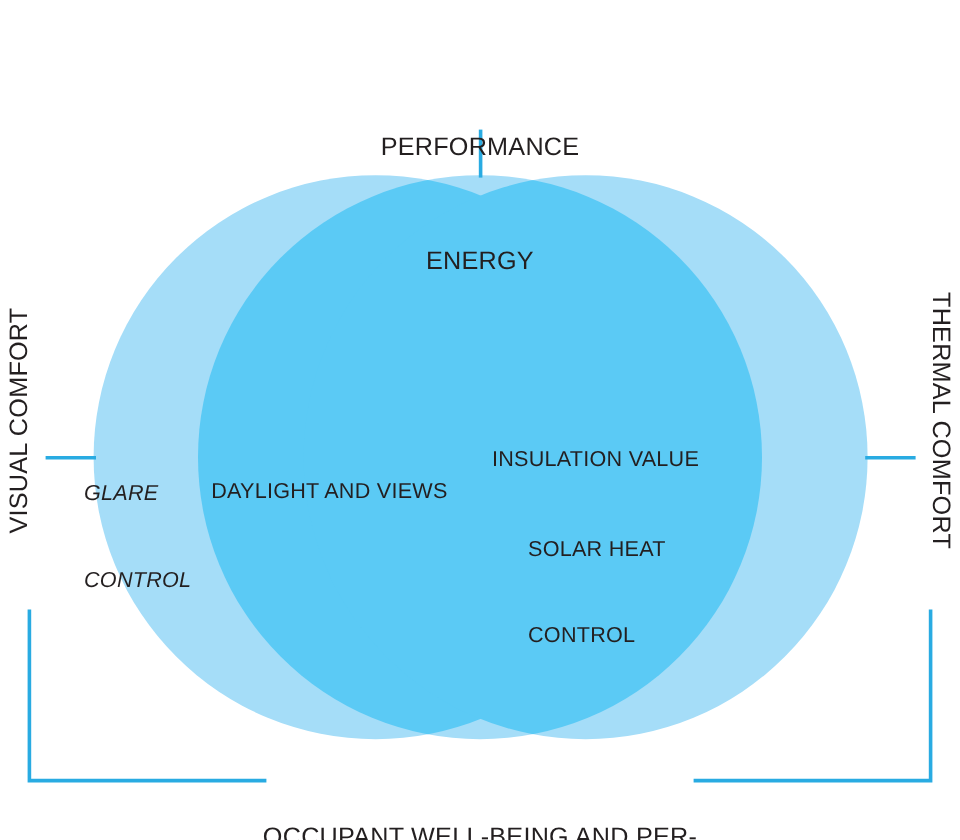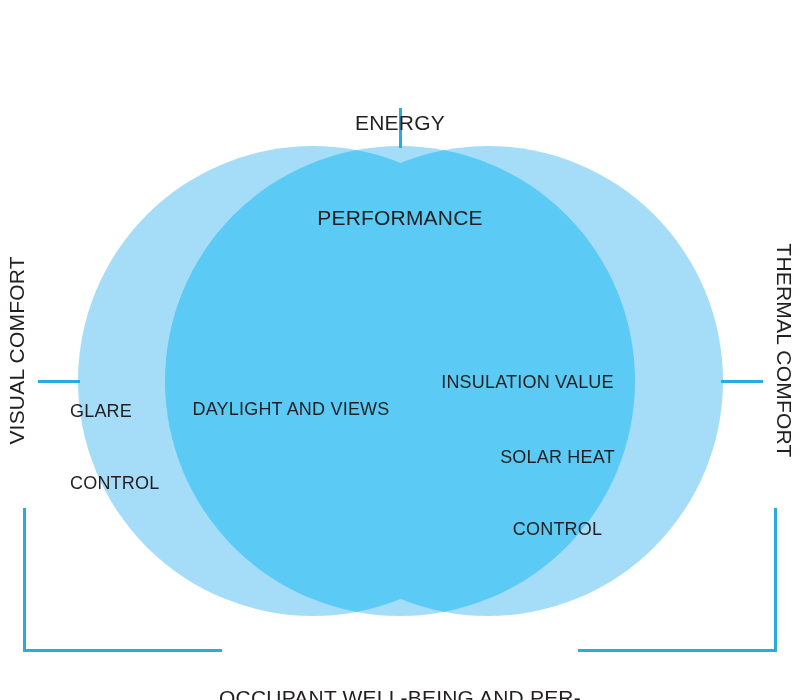--- a/index.html
+++ b/index.html
@@ -78,28 +78,28 @@
     left: 100px;
     top: 622px;
     width: 600px;
     text-align: center;
     font-size: 21px;
     line-height: 1.45;
   }
 
   .inner-label {
     font-size: 18px;
-    text-align: center;
   }
   #label-glare-control {
     left: 70px;
     top: 350px;
     width: 120px;
     text-align: left;
     line-height: 1.35;
+    font-style: italic;
   }
   #label-daylight-views {
     left: 176px;
     top: 352px;
     width: 230px;
   }
   #label-insulation-value {
     left: 410px;
     top: 325px;
     width: 235px;
@@ -154,22 +154,22 @@
       <line x1="721" y1="381.5" x2="763" y2="381.5"></line>
     </g>
 
     <g stroke="#29abe2" stroke-width="3" fill="none">
       <path d="M 24.5 508 L 24.5 650.5 L 222 650.5"></path>
       <path d="M 775.5 508 L 775.5 650.5 L 578 650.5"></path>
     </g>
   </svg>
 
   <div class="txt" id="label-energy-performance">
+    <div>PERFORMANCE</div>
     <div>ENERGY</div>
-    <div>PERFORMANCE</div>
   </div>
 
   <div class="txt" id="label-visual-comfort">
     <span class="rot">VISUAL COMFORT</span>
   </div>
 
   <div class="txt" id="label-thermal-comfort">
     <span class="rot">THERMAL COMFORT</span>
   </div>
 

